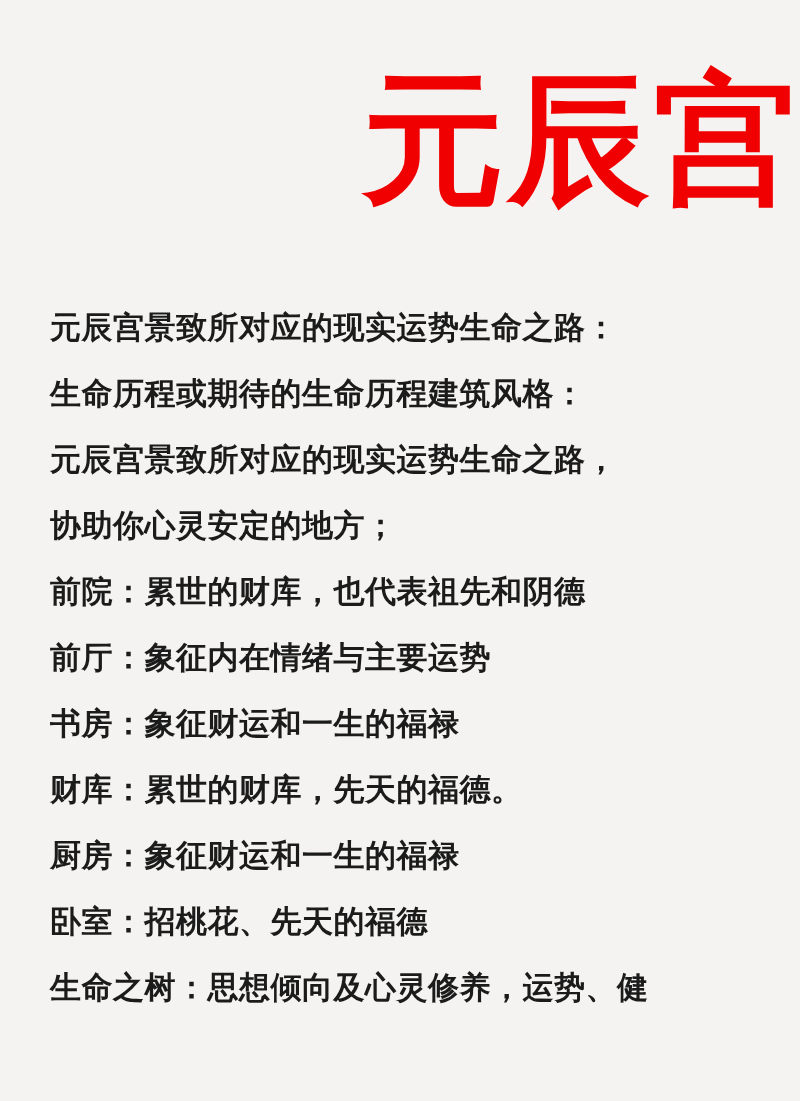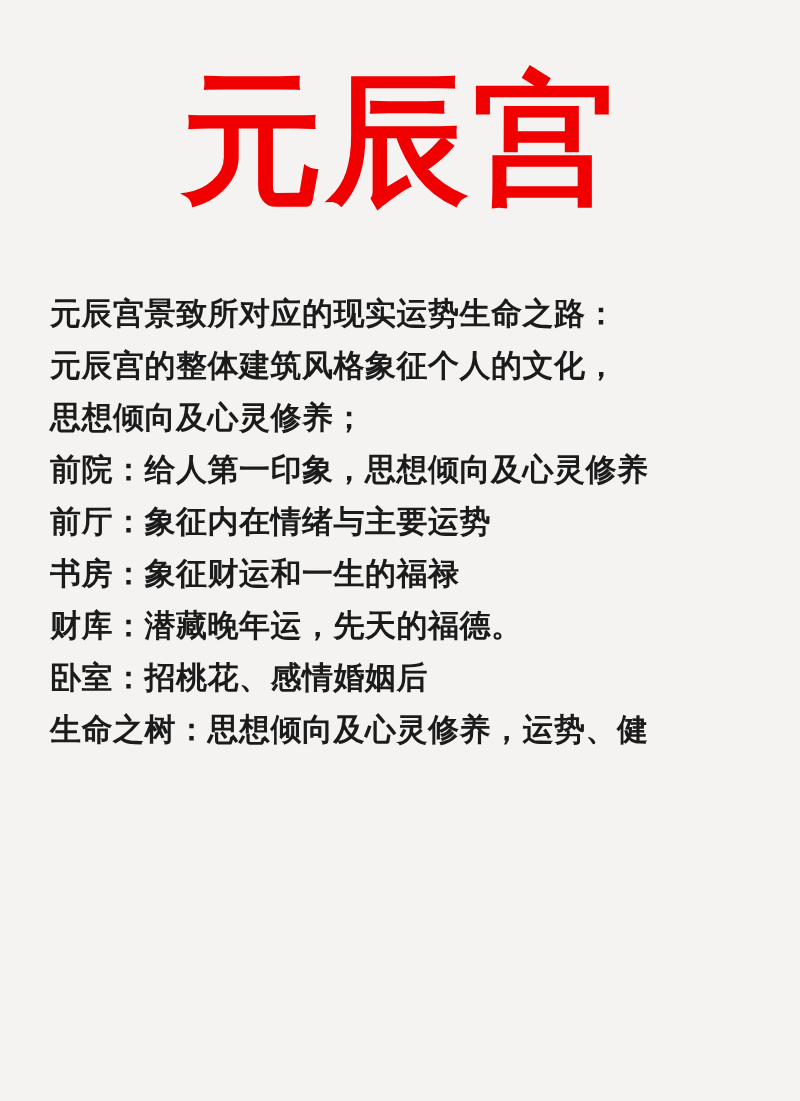--- a/index.html
+++ b/index.html
@@ -18,21 +18,21 @@
     width: 800px;
     height: 1101px;
     box-sizing: border-box;
     background: #f4f3f1;
   }
   .title {
     position: absolute;
     top: 58px;
     left: 0;
     width: 800px;
-    text-align: center;
+    text-align: right;
     font-size: 142px;
     line-height: 1.15;
     font-weight: bold;
     color: #f00000;
     letter-spacing: 4px;
     font-family: "Liberation Sans", "DejaVu Sans", sans-serif;
   }
   .body-text {
     position: absolute;
     top: 288px;
@@ -40,34 +40,37 @@
     width: 706px;
   }
   .line {
     font-size: 31px;
     line-height: 52px;
     color: #1b1b1b;
     font-weight: 600;
     letter-spacing: 0.5px;
     white-space: pre-wrap;
     font-family: "Liberation Sans", "DejaVu Sans", sans-serif;
+    margin-top: 14px;
   }
 </style>
 </head>
 <body>
 
 <div class="page">
 
   <div class="title">元辰宫</div>
 
   <div class="body-text">
     <div class="line">元辰宫景致所对应的现实运势生命之路：</div>
-    <div class="line">元辰宫的整体建筑风格象征个人的文化，</div>
-    <div class="line">思想倾向及心灵修养；</div>
-    <div class="line">前院：给人第一印象，思想倾向及心灵修养</div>
+    <div class="line">生命历程或期待的生命历程建筑风格：</div>
+    <div class="line">元辰宫景致所对应的现实运势生命之路，</div>
+    <div class="line">协助你心灵安定的地方；</div>
+    <div class="line">前院：累世的财库，也代表祖先和阴德</div>
     <div class="line">前厅：象征内在情绪与主要运势</div>
     <div class="line">书房：象征财运和一生的福禄</div>
-    <div class="line">财库：潜藏晚年运，先天的福德。</div>
-    <div class="line">卧室：招桃花、感情婚姻后</div>
+    <div class="line">财库：累世的财库，先天的福德。</div>
+    <div class="line">厨房：象征财运和一生的福禄</div>
+    <div class="line">卧室：招桃花、先天的福德</div>
     <div class="line">生命之树：思想倾向及心灵修养，运势、健</div>
   </div>
 
 </div>
 
 </body></html>

